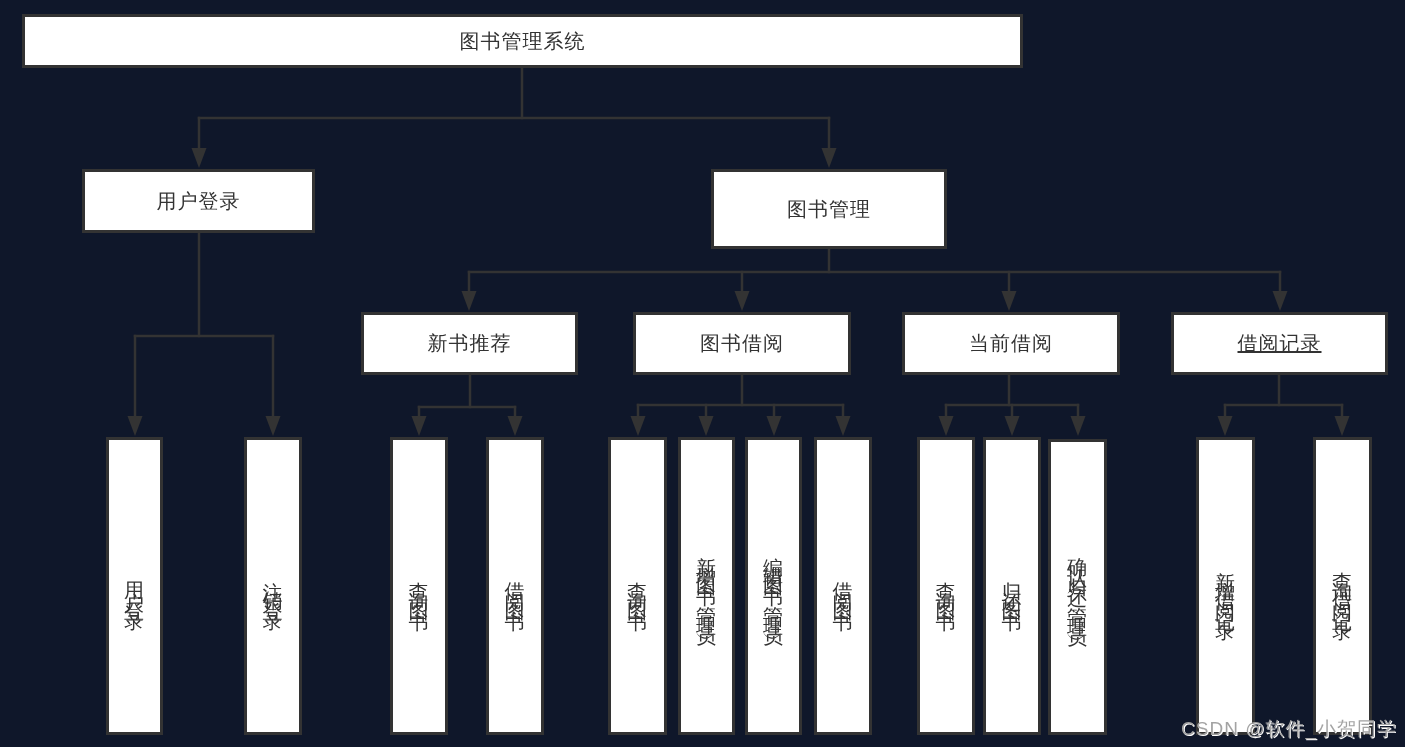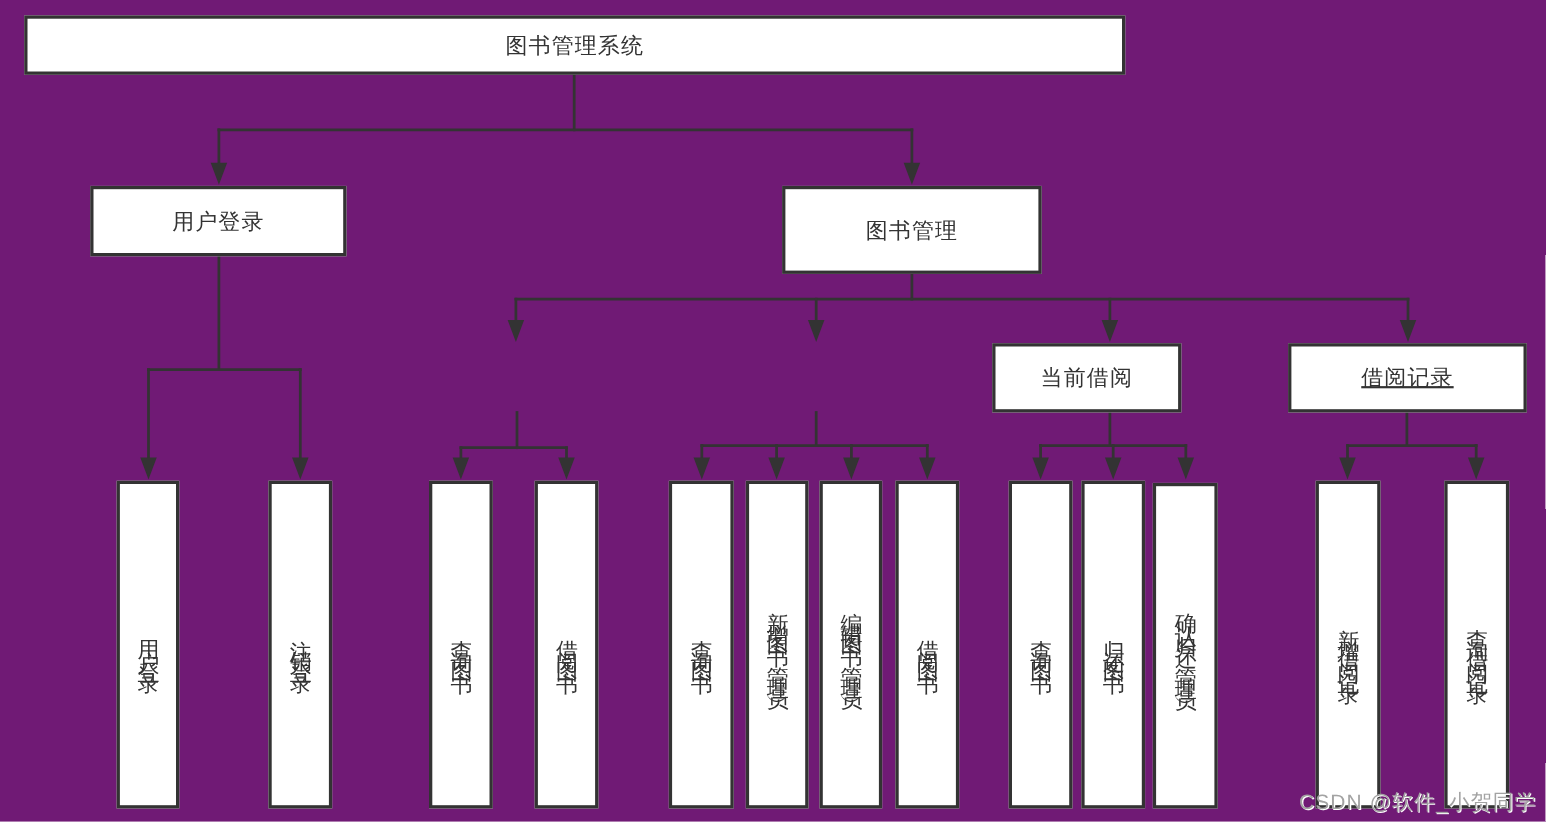--- a/index.html
+++ b/index.html
@@ -1,20 +1,20 @@
 <!DOCTYPE html>
 <html><head>
 <meta charset="utf-8">
 <style>
   html, body { margin: 0; padding: 0; background: #ffffff; }
   #canvas {
     position: relative;
     width: 1405px;
     height: 747px;
-    background: #701a75;
+    background: #0f172a;
     overflow: hidden;
     font-family: "Liberation Sans", "DejaVu Sans", sans-serif;
   }
   #connectors {
     position: absolute;
     left: 0; top: 0;
     width: 1405px; height: 747px;
   }
   .node {
     position: absolute;
@@ -124,21 +124,23 @@
       <polygon points="1217.5,416 1232.5,416 1225,436"></polygon>
       <polygon points="1334.5,416 1349.5,416 1342,436"></polygon>
     </g>
   </svg>
 
   <div class="node" style="left:22px; top:14px; width:1001px; height:54px;">图书管理系统</div>
 
   <div class="node" style="left:82px; top:169px; width:233px; height:64px;">用户登录</div>
   <div class="node" style="left:711px; top:169px; width:236px; height:80px;">图书管理</div>
 
-  <div class="node" style="left:902px; top:312px; width:172px; height:63px;">当前借阅</div>
+  <div class="node" style="left:361px; top:312px; width:217px; height:63px;">新书推荐</div>
+  <div class="node" style="left:633px; top:312px; width:218px; height:63px;">图书借阅</div>
+  <div class="node" style="left:902px; top:312px; width:218px; height:63px;">当前借阅</div>
   <div class="node" style="left:1171px; top:312px; width:217px; height:63px;text-decoration:underline;">借阅记录</div>
 
   <div class="node vnode" style="left:106px; top:437px; width:57px; height:298px;">
     <span class="vlabel">用户登录</span>
   </div>
   <div class="node vnode" style="left:244px; top:437px; width:58px; height:298px;">
     <span class="vlabel">注销登录</span>
   </div>
 
   <div class="node vnode" style="left:390px; top:437px; width:58px; height:298px;">

